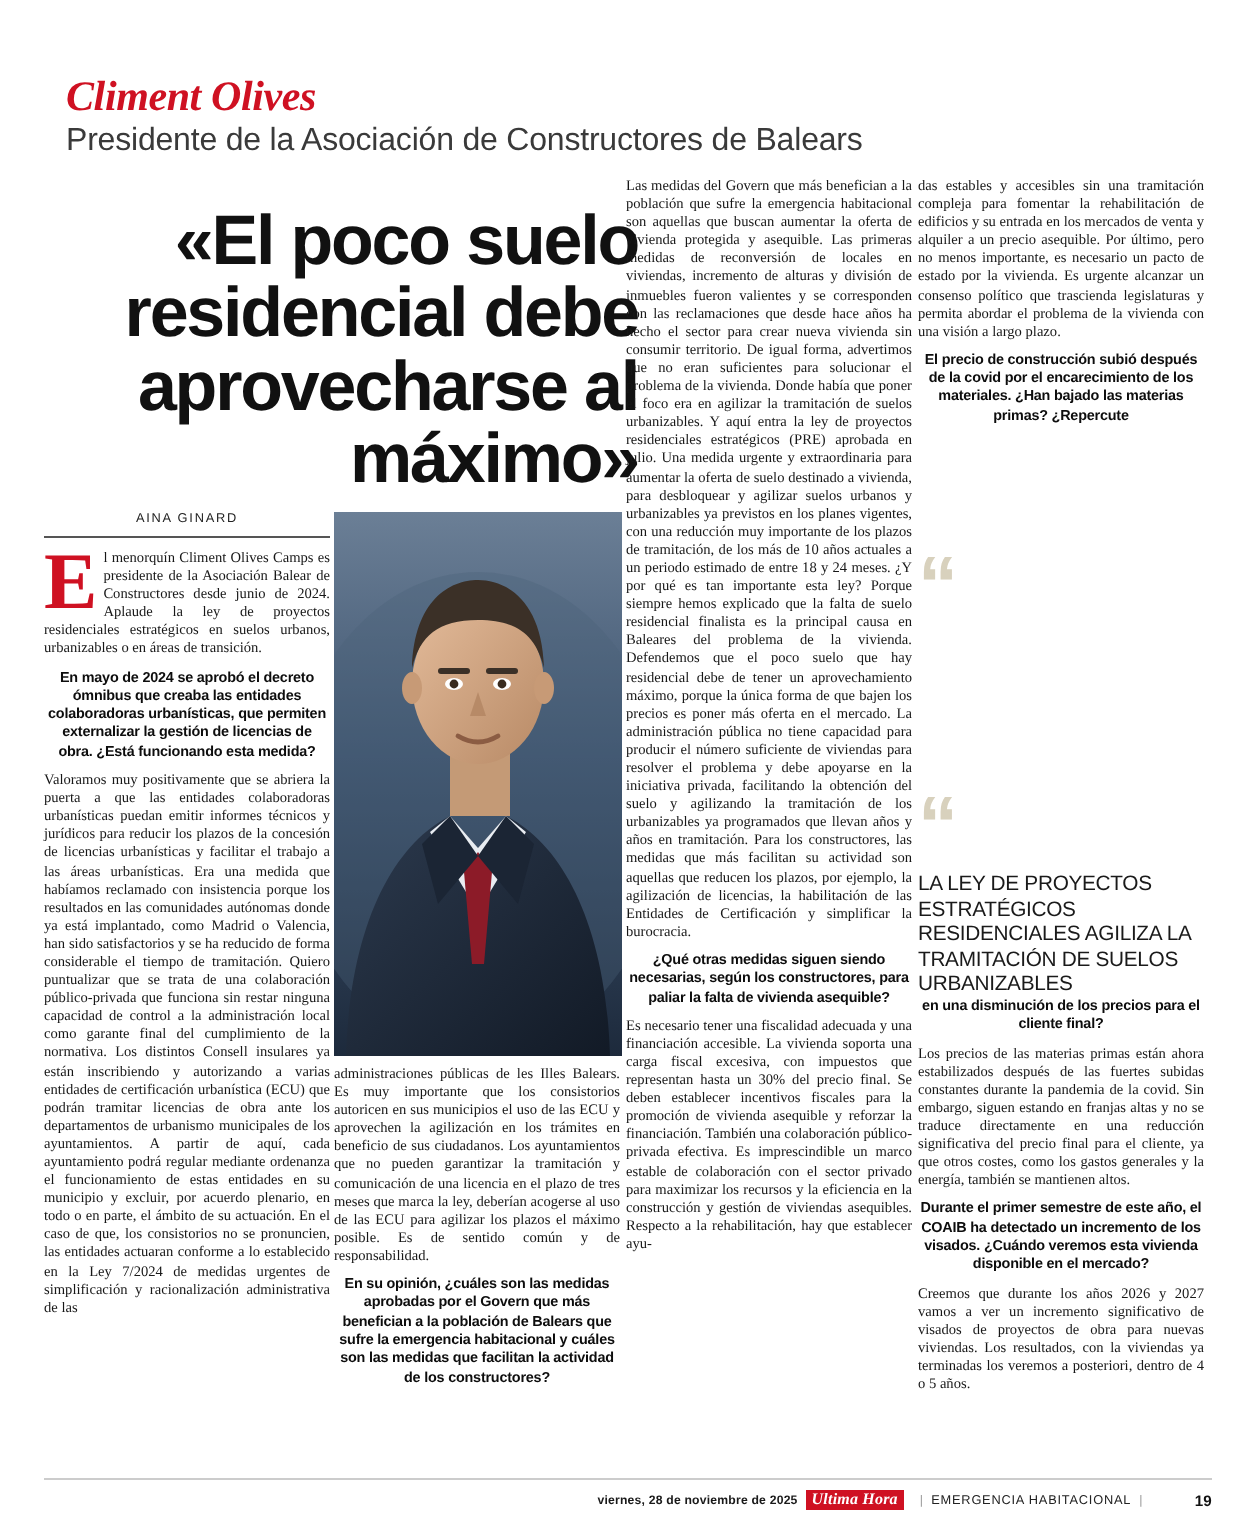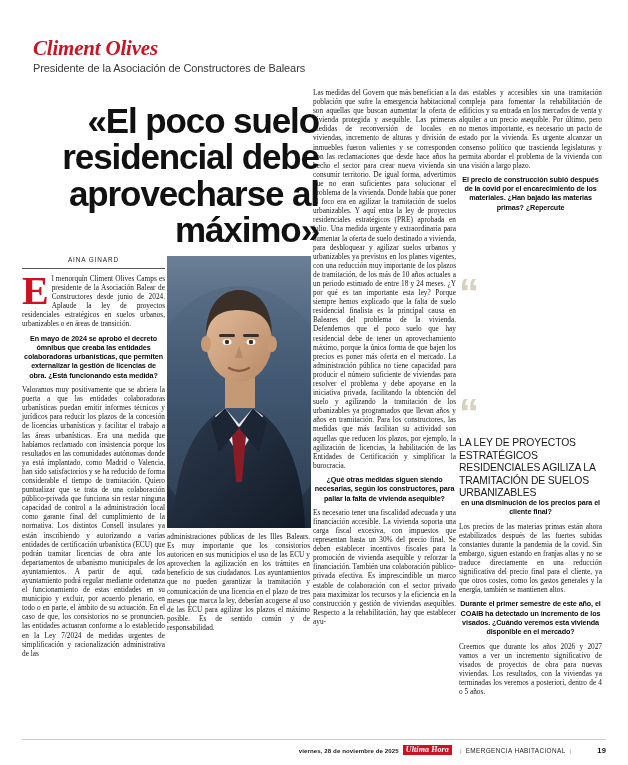--- a/index.html
+++ b/index.html
@@ -34,21 +34,21 @@
     letter-spacing: -0.2px;
     color: #cf1122;
     line-height: 1;
   }
 
   .kicker-role {
     position: absolute;
     left: 33px;
     top: 63px;
     font-family: "Liberation Sans", sans-serif;
-    font-size: 11px;
+    font-size: 16px;
     letter-spacing: -0.1px;
     color: #3a3a3a;
     line-height: 1;
     text-align: center;
   }
 
   .headline {
     position: absolute;
     left: 29px;
     top: 80px;
@@ -287,20 +287,21 @@
   </div>
 
   <div class="col col1">
     <p class="intro"><span class="dropcap">E</span><span>l menorquín Climent Olives Camps es presidente de la Asociación Balear de Constructores desde junio de 2024. Aplaude la ley de proyectos residenciales estratégicos en suelos urbanos, urbanizables o en áreas de transición.</span></p>
     <p class="q">En mayo de 2024 se aprobó el decreto ómnibus que creaba las entidades colaboradoras urbanísticas, que permiten externalizar la gestión de licencias de obra. ¿Está funcionando esta medida?</p>
     <p>Valoramos muy positivamente que se abriera la puerta a que las entidades colaboradoras urbanísticas puedan emitir informes técnicos y jurídicos para reducir los plazos de la concesión de licencias urbanísticas y facilitar el trabajo a las áreas urbanísticas. Era una medida que habíamos reclamado con insistencia porque los resultados en las comunidades autónomas donde ya está implantado, como Madrid o Valencia, han sido satisfactorios y se ha reducido de forma considerable el tiempo de tramitación. Quiero puntualizar que se trata de una colaboración público-privada que funciona sin restar ninguna capacidad de control a la administración local como garante final del cumplimiento de la normativa. Los distintos Consell insulares ya están inscribiendo y autorizando a varias entidades de certificación urbanística (ECU) que podrán tramitar licencias de obra ante los departamentos de urbanismo municipales de los ayuntamientos. A partir de aquí, cada ayuntamiento podrá regular mediante ordenanza el funcionamiento de estas entidades en su municipio y excluir, por acuerdo plenario, en todo o en parte, el ámbito de su actuación. En el caso de que, los consistorios no se pronuncien, las entidades actuaran conforme a lo establecido en la Ley 7/2024 de medidas urgentes de simplificación y racionalización administrativa de las</p>
   </div>
 
   <div class="col col2">
     <p>administraciones públicas de les Illes Balears. Es muy importante que los consistorios autoricen en sus municipios el uso de las ECU y aprovechen la agilización en los trámites en beneficio de sus ciudadanos. Los ayuntamientos que no pueden garantizar la tramitación y comunicación de una licencia en el plazo de tres meses que marca la ley, deberían acogerse al uso de las ECU para agilizar los plazos el máximo posible. Es de sentido común y de responsabilidad.</p>
+    <p class="q">En su opinión, ¿cuáles son las medidas aprobadas por el Govern que más benefician a la población de Balears que sufre la emergencia habitacional y cuáles son las medidas que facilitan la actividad de los constructores?</p>
   </div>
 
   <div class="col col3">
     <p>Las medidas del Govern que más benefician a la población que sufre la emergencia habitacional son aquellas que buscan aumentar la oferta de vivienda protegida y asequible. Las primeras medidas de reconversión de locales en viviendas, incremento de alturas y división de inmuebles fueron valientes y se corresponden con las reclamaciones que desde hace años ha hecho el sector para crear nueva vivienda sin consumir territorio. De igual forma, advertimos que no eran suficientes para solucionar el problema de la vivienda. Donde había que poner el foco era en agilizar la tramitación de suelos urbanizables. Y aquí entra la ley de proyectos residenciales estratégicos (PRE) aprobada en julio. Una medida urgente y extraordinaria para aumentar la oferta de suelo destinado a vivienda, para desbloquear y agilizar suelos urbanos y urbanizables ya previstos en los planes vigentes, con una reducción muy importante de los plazos de tramitación, de los más de 10 años actuales a un periodo estimado de entre 18 y 24 meses. ¿Y por qué es tan importante esta ley? Porque siempre hemos explicado que la falta de suelo residencial finalista es la principal causa en Baleares del problema de la vivienda. Defendemos que el poco suelo que hay residencial debe de tener un aprovechamiento máximo, porque la única forma de que bajen los precios es poner más oferta en el mercado. La administración pública no tiene capacidad para producir el número suficiente de viviendas para resolver el problema y debe apoyarse en la iniciativa privada, facilitando la obtención del suelo y agilizando la tramitación de los urbanizables ya programados que llevan años y años en tramitación. Para los constructores, las medidas que más facilitan su actividad son aquellas que reducen los plazos, por ejemplo, la agilización de licencias, la habilitación de las Entidades de Certificación y simplificar la burocracia.</p>
     <p class="q">¿Qué otras medidas siguen siendo necesarias, según los constructores, para paliar la falta de vivienda asequible?</p>
     <p>Es necesario tener una fiscalidad adecuada y una financiación accesible. La vivienda soporta una carga fiscal excesiva, con impuestos que representan hasta un 30% del precio final. Se deben establecer incentivos fiscales para la promoción de vivienda asequible y reforzar la financiación. También una colaboración público-privada efectiva. Es imprescindible un marco estable de colaboración con el sector privado para maximizar los recursos y la eficiencia en la construcción y gestión de viviendas asequibles. Respecto a la rehabilitación, hay que establecer ayu-</p>
   </div>
 
   <div class="col col4">
     <p>das estables y accesibles sin una tramitación compleja para fomentar la rehabilitación de edificios y su entrada en los mercados de venta y alquiler a un precio asequible. Por último, pero no menos importante, es necesario un pacto de estado por la vivienda. Es urgente alcanzar un consenso político que trascienda legislaturas y permita abordar el problema de la vivienda con una visión a largo plazo.</p>

